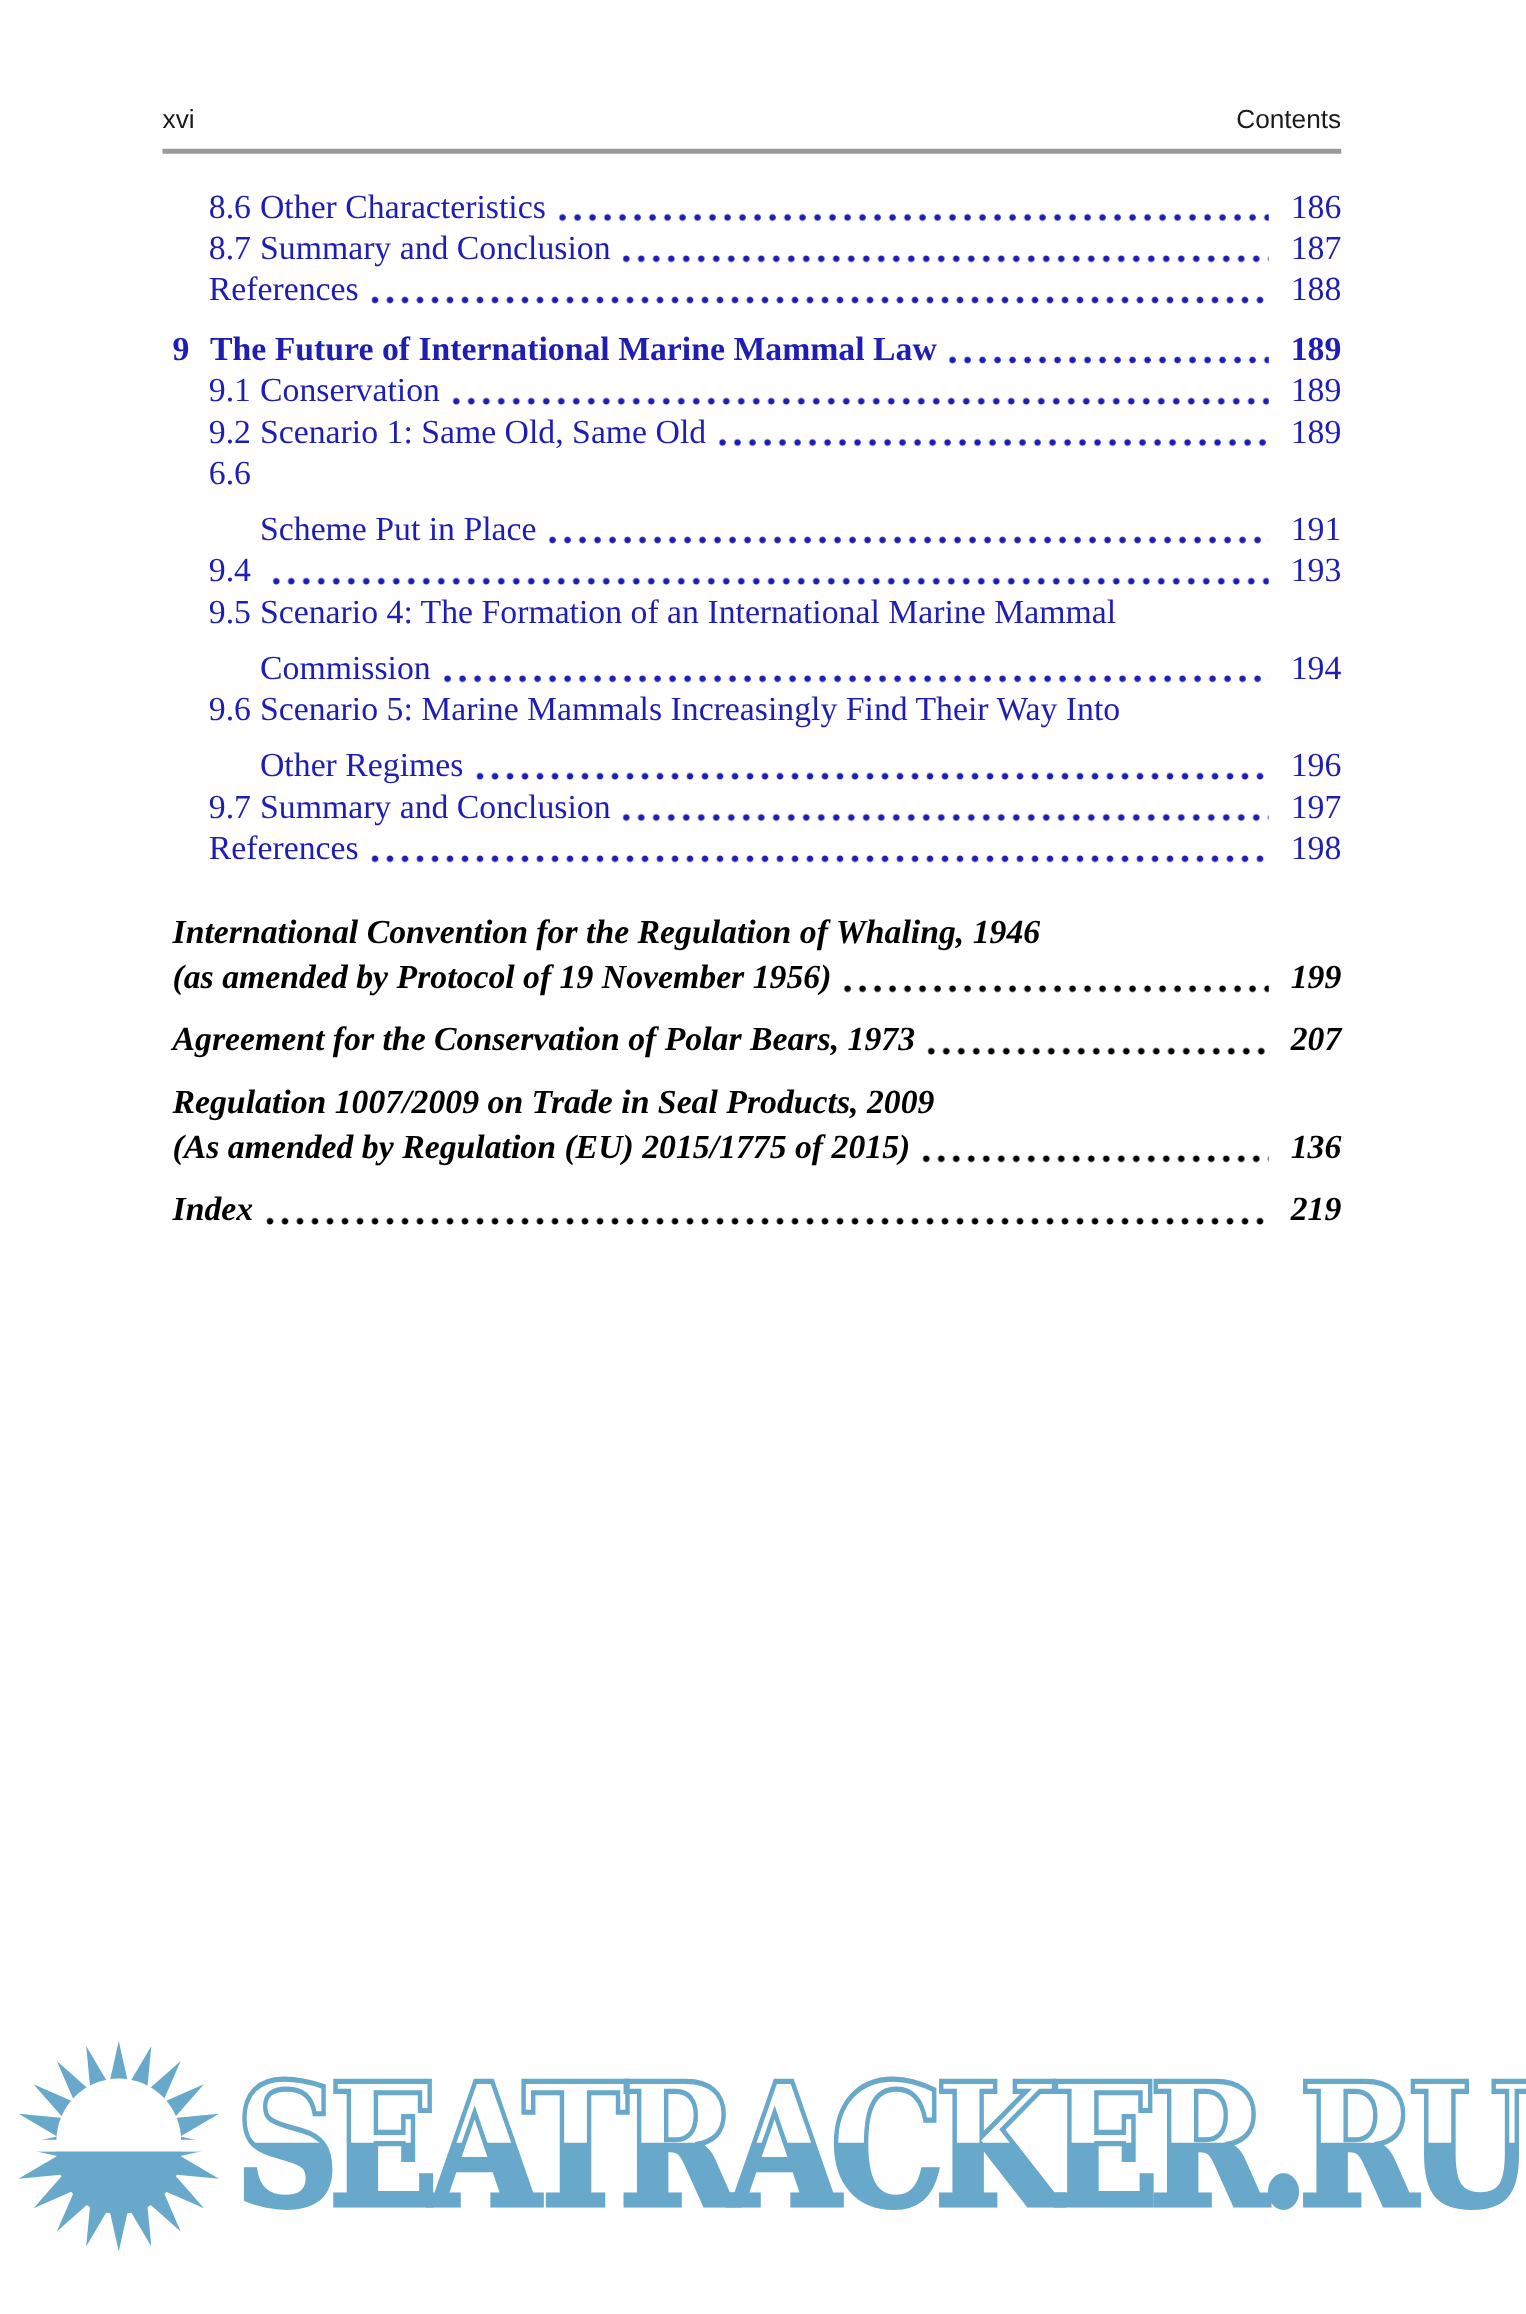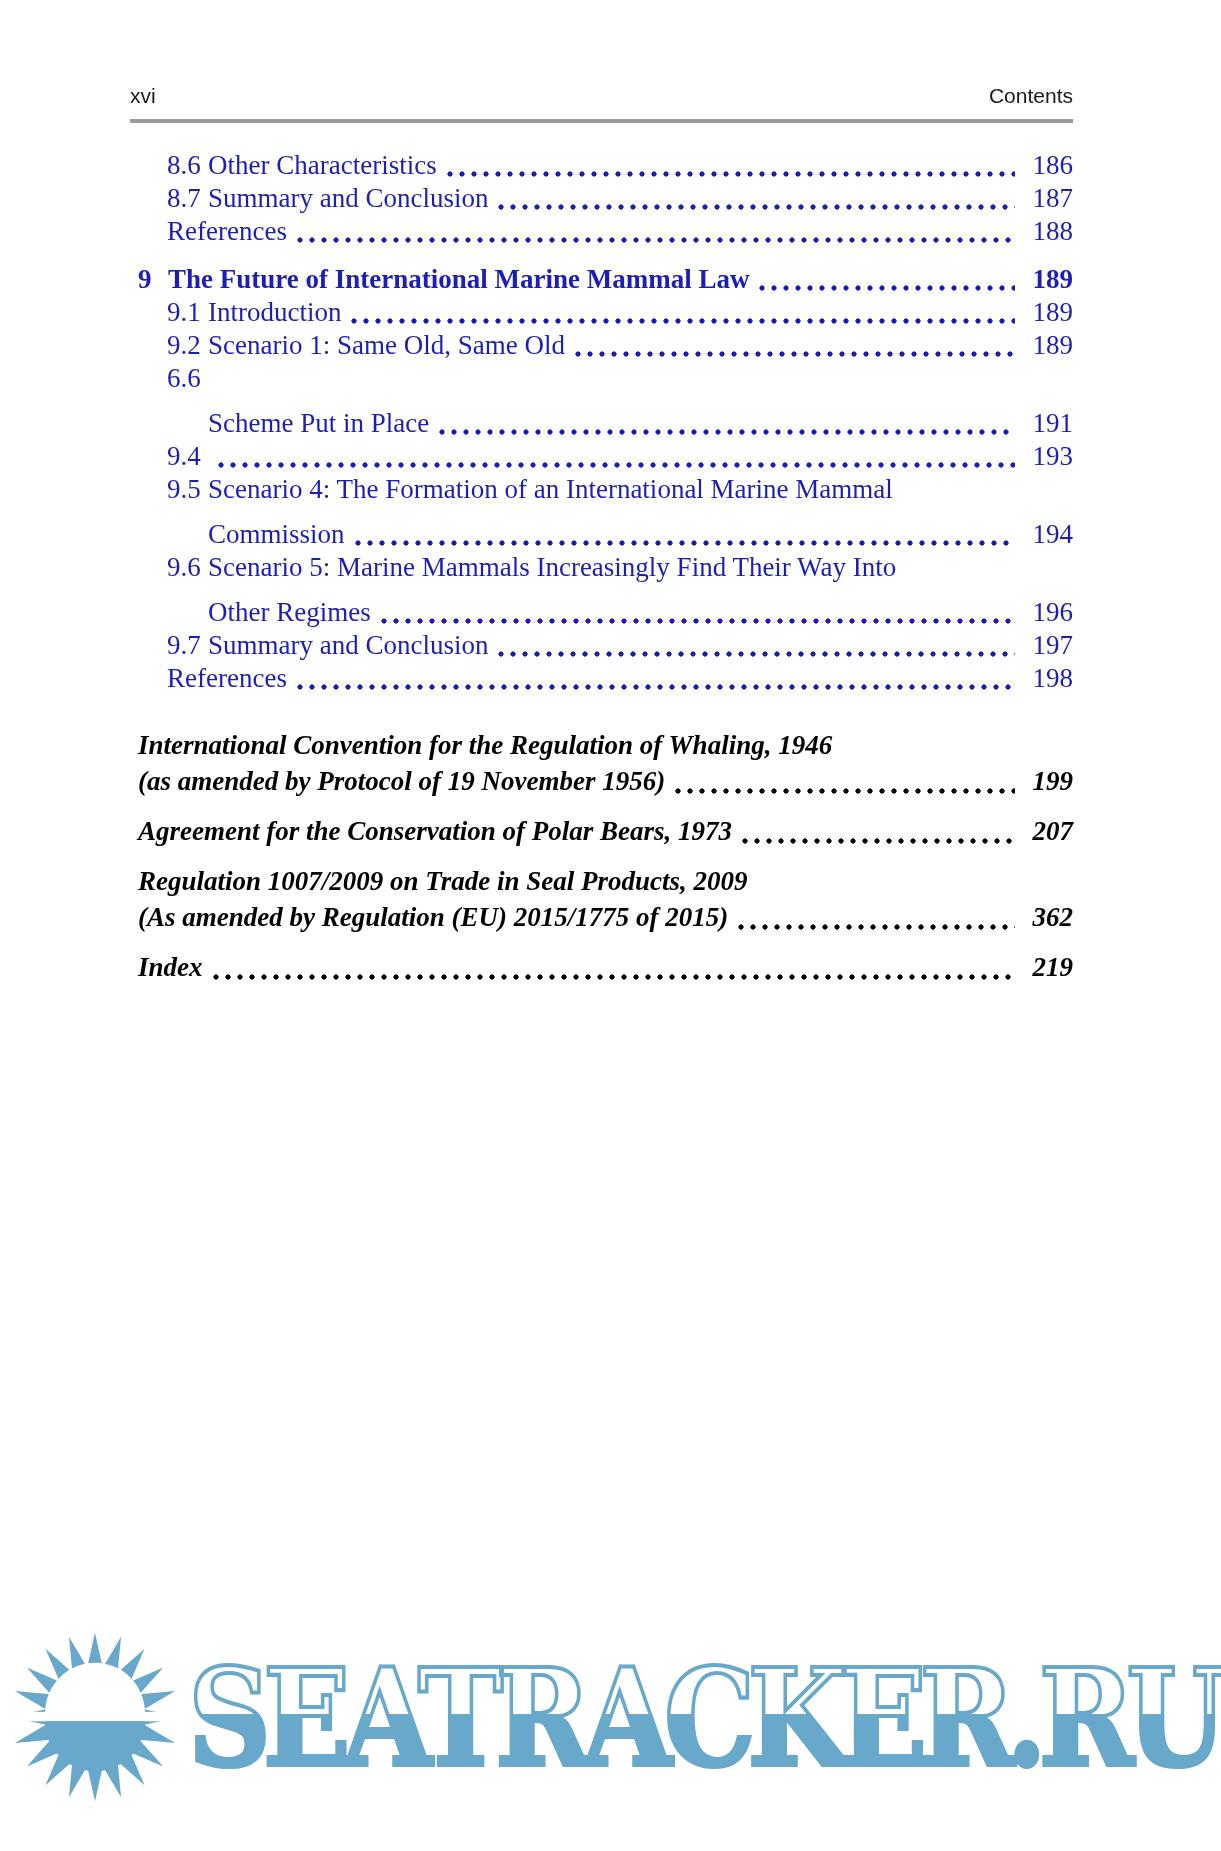--- a/index.html
+++ b/index.html
@@ -114,21 +114,21 @@
           <span class="page-num">188</span>
         </div>
         <div class="line lv-chapter bold gap-before blue">
           <span class="num">9</span>
           <span class="txt">The Future of International Marine Mammal Law</span>
           <span class="dots"></span>
           <span class="page-num">189</span>
         </div>
         <div class="line lv-sub blue">
           <span class="num">9.1</span>
-          <span class="txt">Introduction</span>
+          <span class="txt">Conservation</span>
           <span class="dots"></span>
           <span class="page-num">189</span>
         </div>
         <div class="line lv-sub blue">
           <span class="num">9.2</span>
           <span class="txt">Scenario 1: Same Old, Same Old</span>
           <span class="dots"></span>
           <span class="page-num">189</span>
         </div>
         <div class="line lv-sub blue">
@@ -191,21 +191,21 @@
               <span class="page-num">207</span>
             </div>
           </div>
           <div class="entry">
             <div class="line lv-back black black">
               <span class="txt">Regulation 1007/2009 on Trade in Seal Products, 2009</span>
             </div>
             <div class="line lv-back black black">
               <span class="txt">(As amended by Regulation (EU) 2015/1775 of 2015)</span>
               <span class="dots"></span>
-              <span class="page-num">362</span>
+              <span class="page-num">136</span>
             </div>
           </div>
           <div class="entry">
             <div class="line lv-back black black">
               <span class="txt">Index</span>
               <span class="dots"></span>
               <span class="page-num">219</span>
             </div>
           </div>
         </div>

